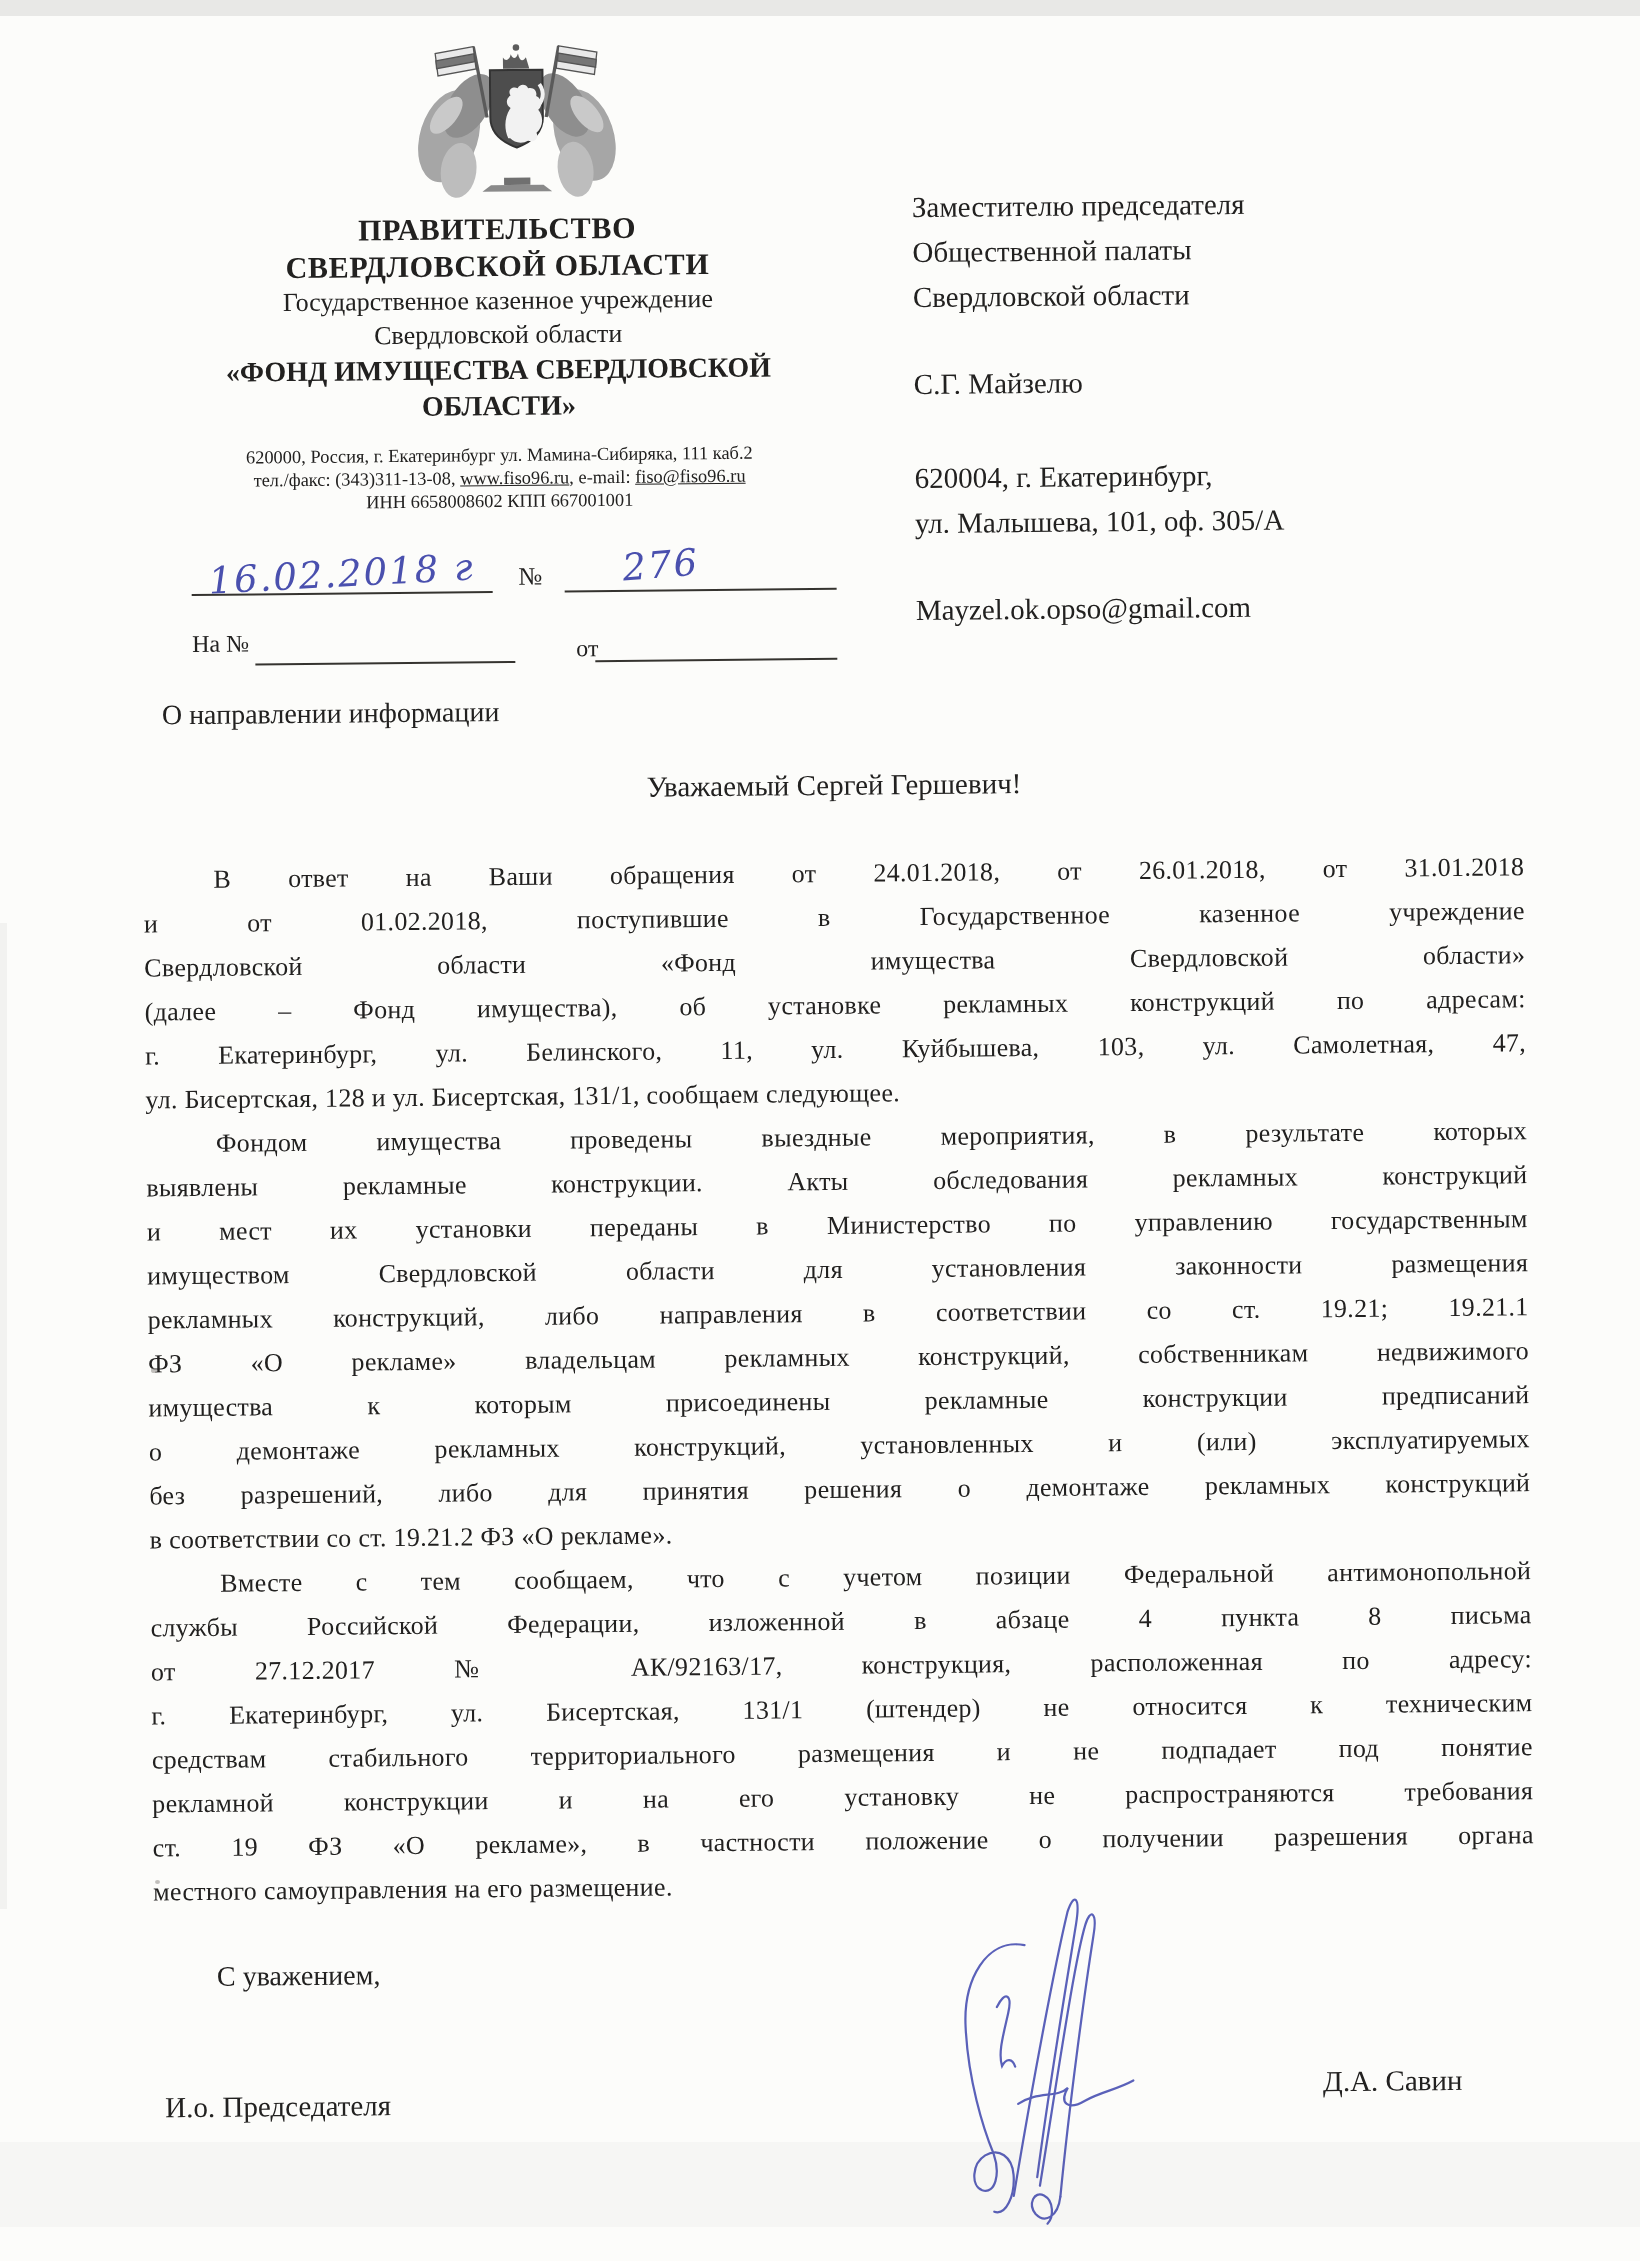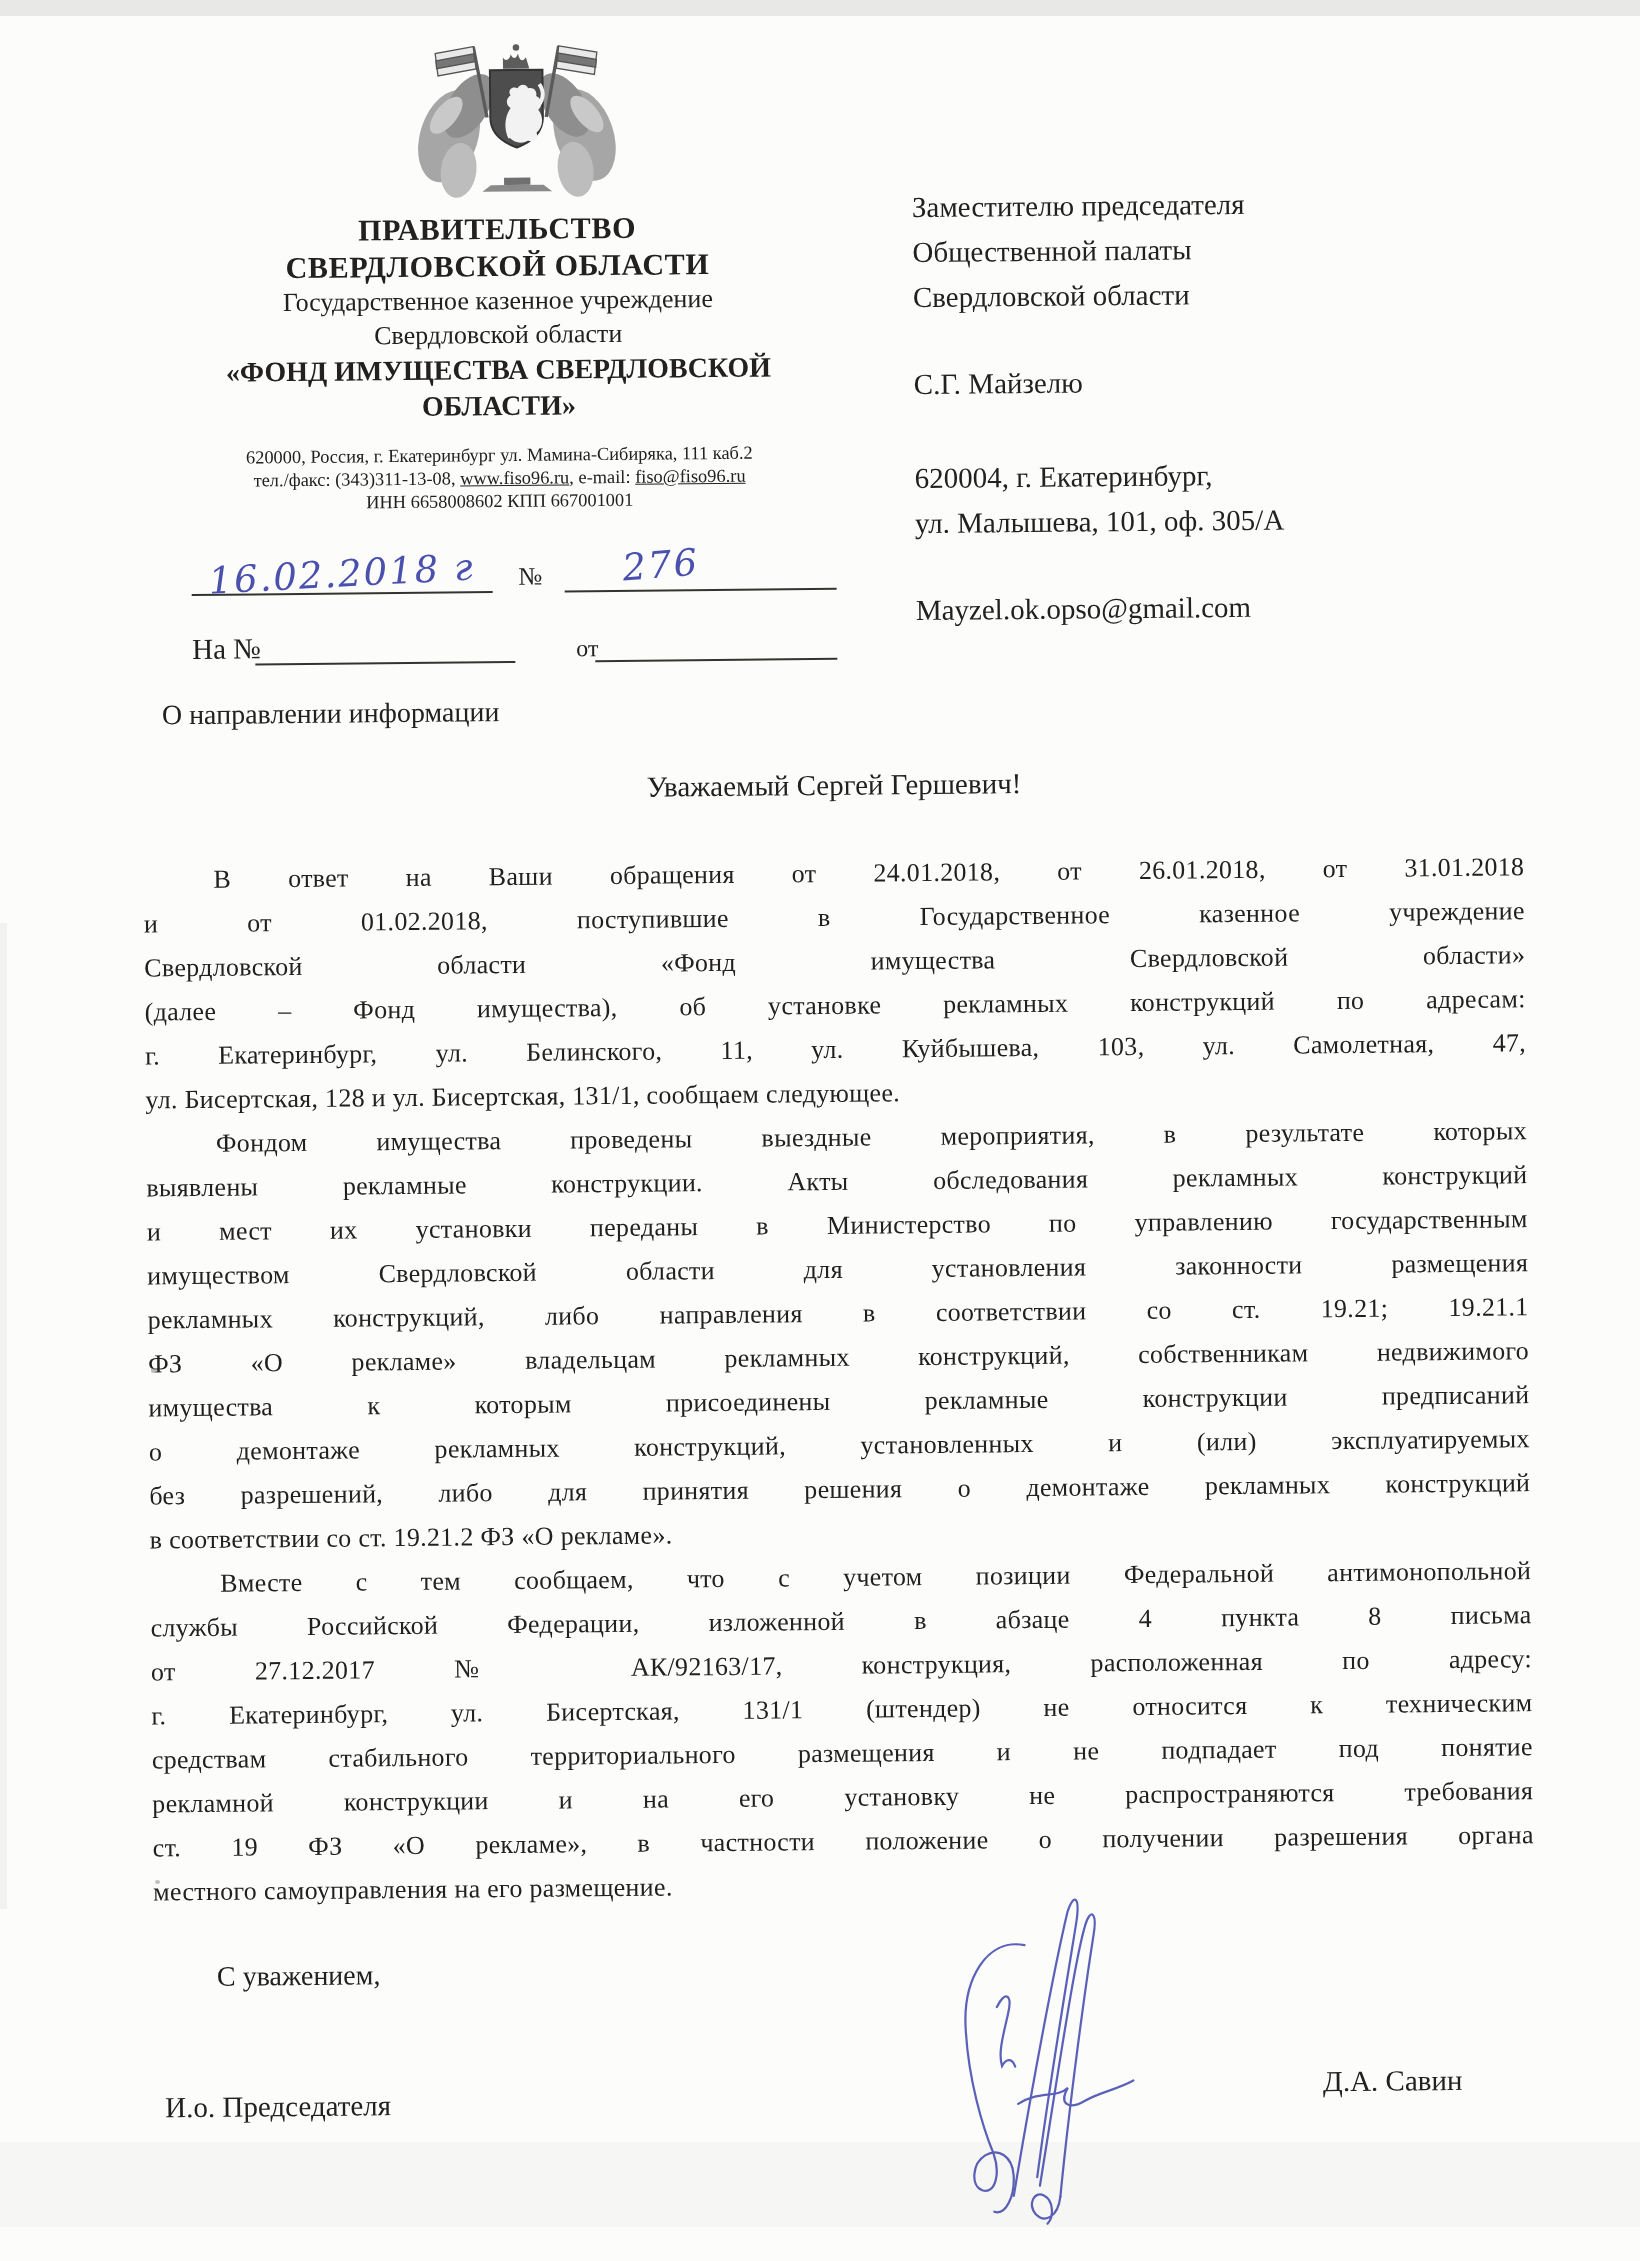--- a/index.html
+++ b/index.html
@@ -27,21 +27,21 @@
   
   .ref{position:absolute;left:197px;top:517px;width:645px;}
   .ref-row1{position:relative;height:60px;}
   .date-cell{position:absolute;left:0;top:0;width:301px;height:55px;border-bottom:2px solid #35332f;}
   .hand{font-style:italic;color:#4a50ae;font-family:"DejaVu Serif",serif;letter-spacing:2px;white-space:nowrap;}
   .date-hand{position:absolute;left:17px;bottom:-2.6px;font-size:37px;transform:rotate(-2.5deg);}
   .no-label{position:absolute;left:327px;bottom:5.3px;font-size:25px;}
   .num-cell{position:absolute;left:373px;top:0;width:272px;height:55px;border-bottom:2px solid #35332f;}
   .num-hand{position:absolute;left:58px;bottom:2.6px;font-size:37px;transform:rotate(-4deg);}
   .ref-row2{position:relative;height:54px;margin-top:17px;}
-  .na-label{position:absolute;left:0;bottom:4px;font-size:29px;}
+  .na-label{position:absolute;left:0;bottom:12px;font-size:24px;}
   .na-line{position:absolute;left:63px;bottom:4px;width:260px;border-bottom:2px solid #35332f;height:33px;}
   .ot-label{position:absolute;left:384px;bottom:4px;font-size:24px;}
   .ot-line{position:absolute;left:403px;bottom:4px;width:242px;border-bottom:2px solid #35332f;height:33px;}
 
   
   .recipient{position:absolute;left:921px;top:170px;width:624px;font-size:29px;line-height:45px;}
   .rec-name{margin-top:42px;}
   .rec-addr{margin-top:49px;}
   .rec-email{margin-top:42px;}
 

